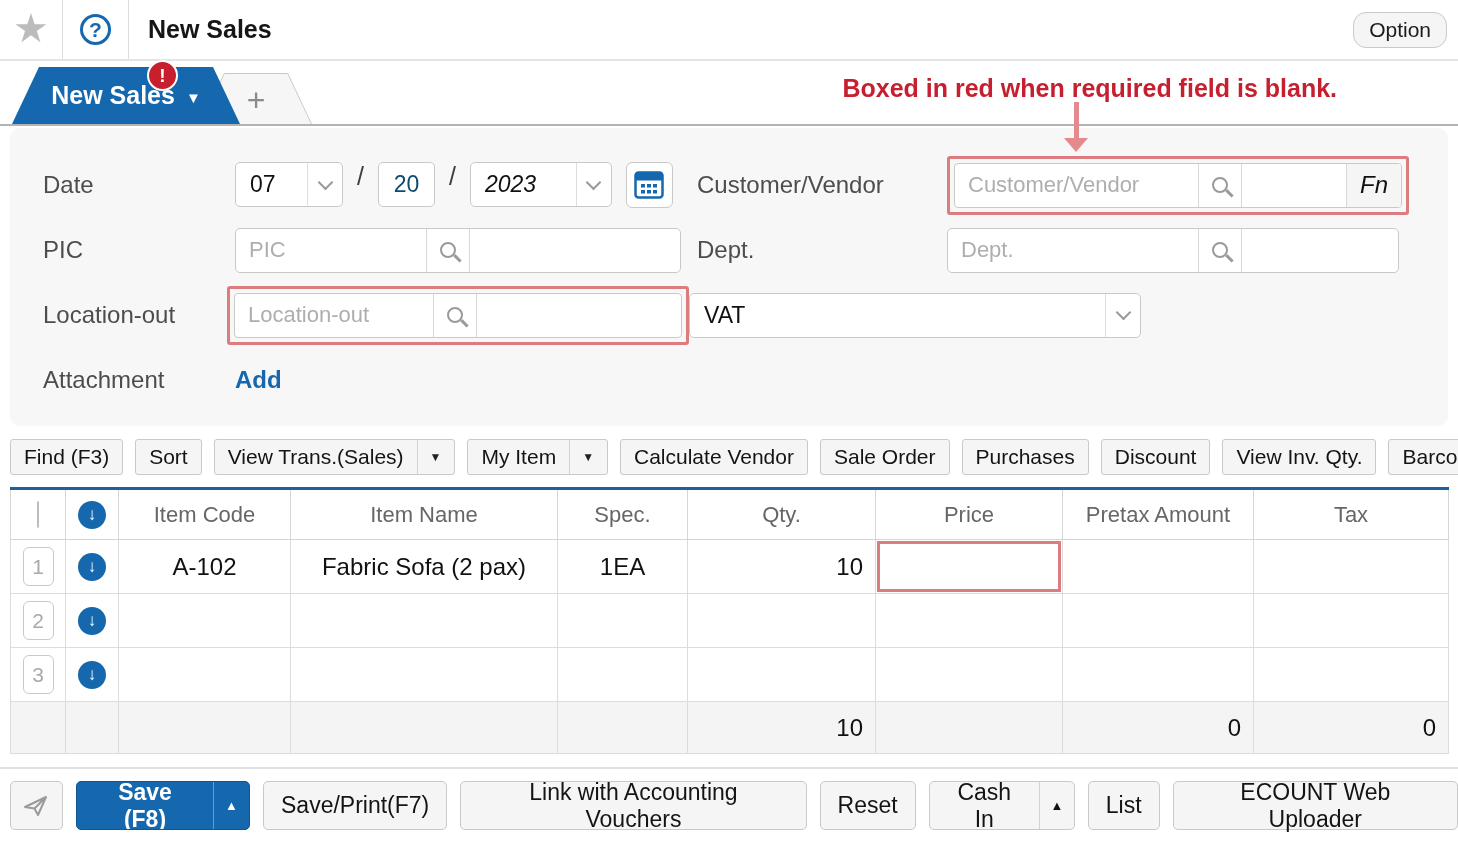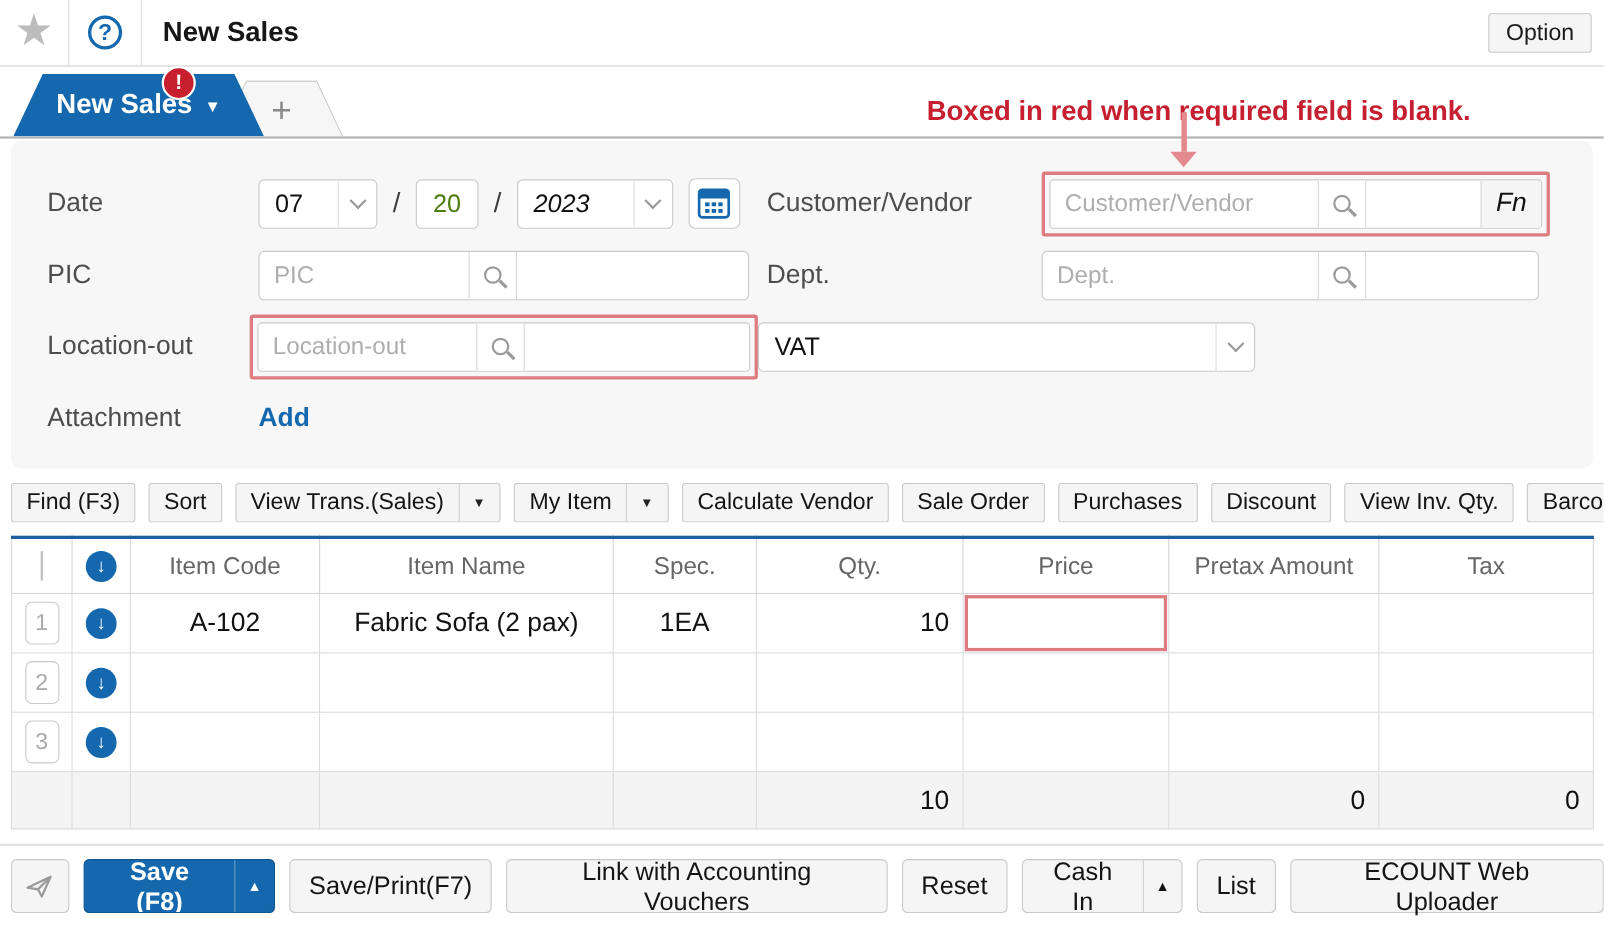--- a/index.html
+++ b/index.html
@@ -12,65 +12,65 @@
   
   .topbar { height:61px; display:flex; align-items:center; border-bottom:2px solid #e4e4e4; }
   .tb-cell { height:100%; display:flex; align-items:center; justify-content:center; }
   .star-cell { width:63px; border-right:1px solid #ddd; cursor:pointer; }
   .star-glyph { font-size:40px; color:#bcbcbc; line-height:1; margin-top:-4px; }
   .help-cell { width:66px; border-right:1px solid #ddd; cursor:pointer; }
   .help-circle { width:31px; height:31px; border:3px solid #1568ad; border-radius:50%;
     color:#1568ad; font-weight:bold; font-size:21px; display:flex; align-items:center; justify-content:center; }
   .page-title { margin-left:19px; font-size:25px; font-weight:700; color:#161616; }
   .option-btn { margin-left:auto; margin-right:11px; background:#f5f5f5; border:1px solid #c9c9c9;
-    border-radius:3px; font-size:21px; padding:5px 15px; color:#1b1b1b; cursor:pointer;
+    border-radius:13px; font-size:21px; padding:5px 15px; color:#1b1b1b; cursor:pointer;
     font-family:"Liberation Sans",sans-serif; }
 
   
   .tabrow { position:relative; height:65px; border-bottom:2px solid #b3b3b3; background:#fff; }
   .tab-active { position:absolute; left:12px; bottom:0; width:228px; height:57px; background:#1568ad;
     clip-path: polygon(27px 0, 201px 0, 100% 100%, 0 100%);
     display:flex; align-items:center; justify-content:center; color:#fff; z-index:2; cursor:pointer; }
   .tab-active-label { font-size:25px; font-weight:700; }
   .tab-caret { font-size:15px; margin-left:11px; margin-top:3px; }
   .tab-add-outer { position:absolute; left:200px; bottom:0; width:112px; height:51px; background:#c9c9c9;
     clip-path: polygon(24px 0, calc(100% - 24px) 0, 100% 100%, 0 100%); z-index:1; cursor:pointer; }
   .tab-add-inner { position:absolute; left:1px; right:1px; top:1px; bottom:0; background:#f6f6f6;
     clip-path: polygon(23.5px 0, calc(100% - 23.5px) 0, 100% 100%, 0 100%);
     display:flex; align-items:center; justify-content:center; }
   .tab-add-plus { color:#8a8a8a; font-size:32px; font-weight:400; margin-top:2px; }
   .tab-badge { position:absolute; left:147px; top:-1px; width:31px; height:31px; background:#c81f2f;
     border:2.5px solid #fff; border-radius:50%; color:#fff; font-weight:700; font-size:19px;
     display:flex; align-items:center; justify-content:center; z-index:3; }
 
-  .annotation { position:absolute; top:26px; right:121px; color:#c51f30; font-size:25px; font-weight:700; z-index:4; }
+  .annotation { position:absolute; top:13px; right:121px; color:#c51f30; font-size:25px; font-weight:700; z-index:4; }
   .anno-arrow { position:absolute; left:1064px; top:102px; width:24px; z-index:6; }
   .anno-arrow .stem { width:5px; height:36px; background:#e4898d; margin:0 auto; }
   .anno-arrow .head { width:0; height:0; border-left:12px solid transparent; border-right:12px solid transparent;
     border-top:14px solid #e4898d; }
 
   
   .form-panel { margin:2px 10px 0; background:#f7f7f7; border-radius:10px; padding:34px 0 26px; height:298px; }
   .form-row { display:flex; align-items:center; padding-left:33px; height:46px; margin-bottom:19px; }
   .lab1 { width:192px; font-size:24px; color:#4d4d4d; flex:none; }
   .fld1 { width:462px; flex:none; display:flex; align-items:center; }
   .lab2 { width:250px; font-size:24px; color:#4d4d4d; flex:none; }
   .fld2 { width:462px; flex:none; display:flex; align-items:center; }
 
-  .date-wrap { display:flex; align-items:center; gap:14px; }
+  .date-wrap { display:flex; align-items:flex-start; gap:14px; }
   .selbox { display:flex; height:45px; background:#fff; border:1px solid #c9c9c9; border-radius:5px;
     overflow:hidden; cursor:pointer; }
   .sel-val { display:flex; align-items:center; padding-left:14px; font-size:23px; color:#111; flex:1; }
   .sel-caret { width:35px; border-left:1px solid #dedede; display:flex; align-items:center; justify-content:center; }
   .chev { width:11px; height:11px; border-right:2px solid #999; border-bottom:2px solid #999;
     transform:rotate(45deg); margin-top:-5px; }
   .sel-month { width:108px; } .sel-year { width:142px;font-style:italic; }
   .date-slash { font-size:25px; color:#3d3d3d; }
   .day-input { width:57px; height:45px; border:1px solid #c9c9c9; border-radius:5px; text-align:center;
-    font-size:23px; color:#4d7c0f; font-family:"Liberation Sans",sans-serif; outline:none; background:#fff; }
+    font-size:23px; color:#0c4a6e; font-family:"Liberation Sans",sans-serif; outline:none; background:#fff; }
   .cal-btn { width:47px; height:46px; background:#fff; border:1px solid #c9c9c9; border-radius:6px;
     display:flex; align-items:center; justify-content:center; cursor:pointer; }
 
   .group { display:flex; height:45px; background:#fff; border:1px solid #c9c9c9; border-radius:5px; overflow:hidden; }
   .group input { border:none; outline:none; font-size:22px; padding:0 13px; color:#222; min-width:0;
     font-family:"Liberation Sans",sans-serif; background:transparent; }
   .group input::placeholder { color:#aeaeae; }
   .seg-search { width:44px; flex:none; border-left:1px solid #d8d8d8; border-right:1px solid #d8d8d8;
     display:flex; align-items:center; justify-content:center; background:#fff; cursor:pointer; }
   .mag { position:relative; width:16px; height:16px; border:2px solid #9a9a9a; border-radius:50%; }

